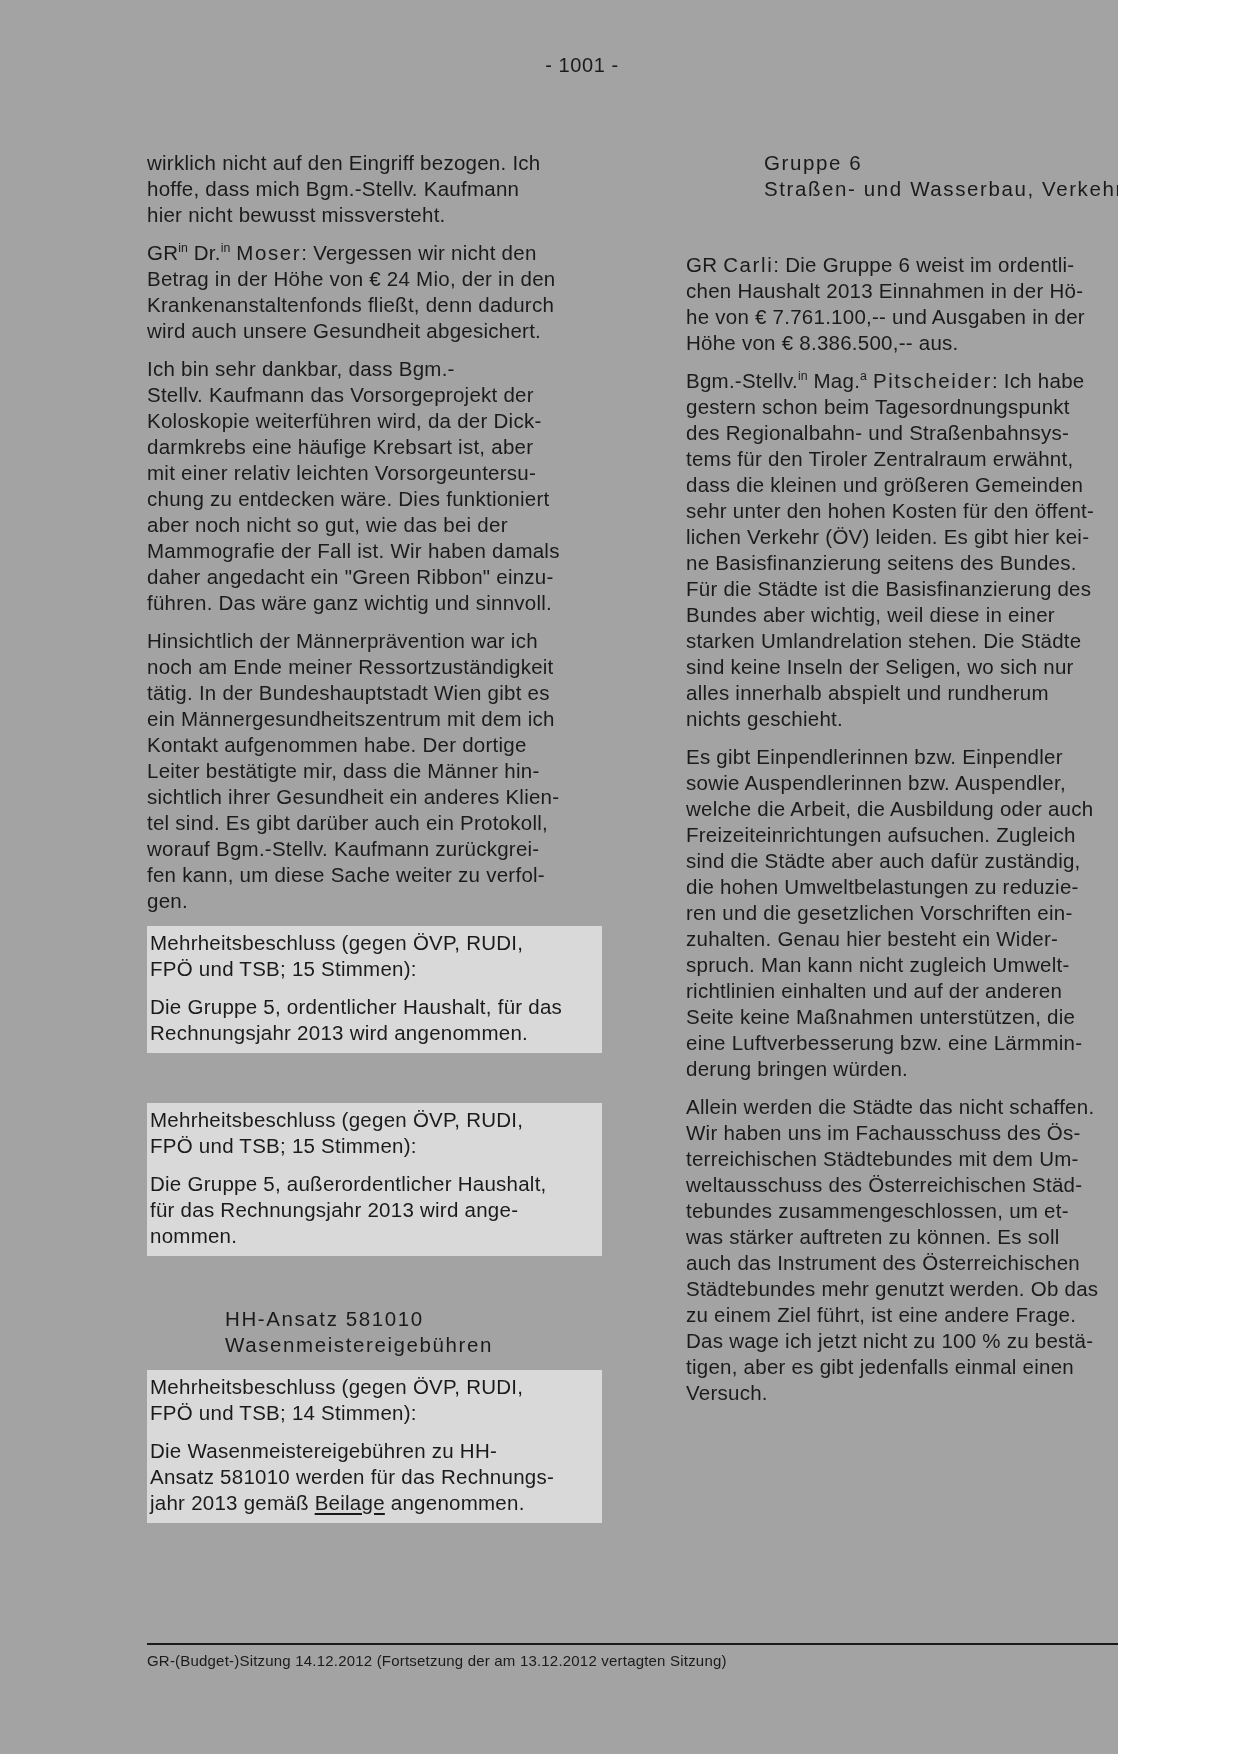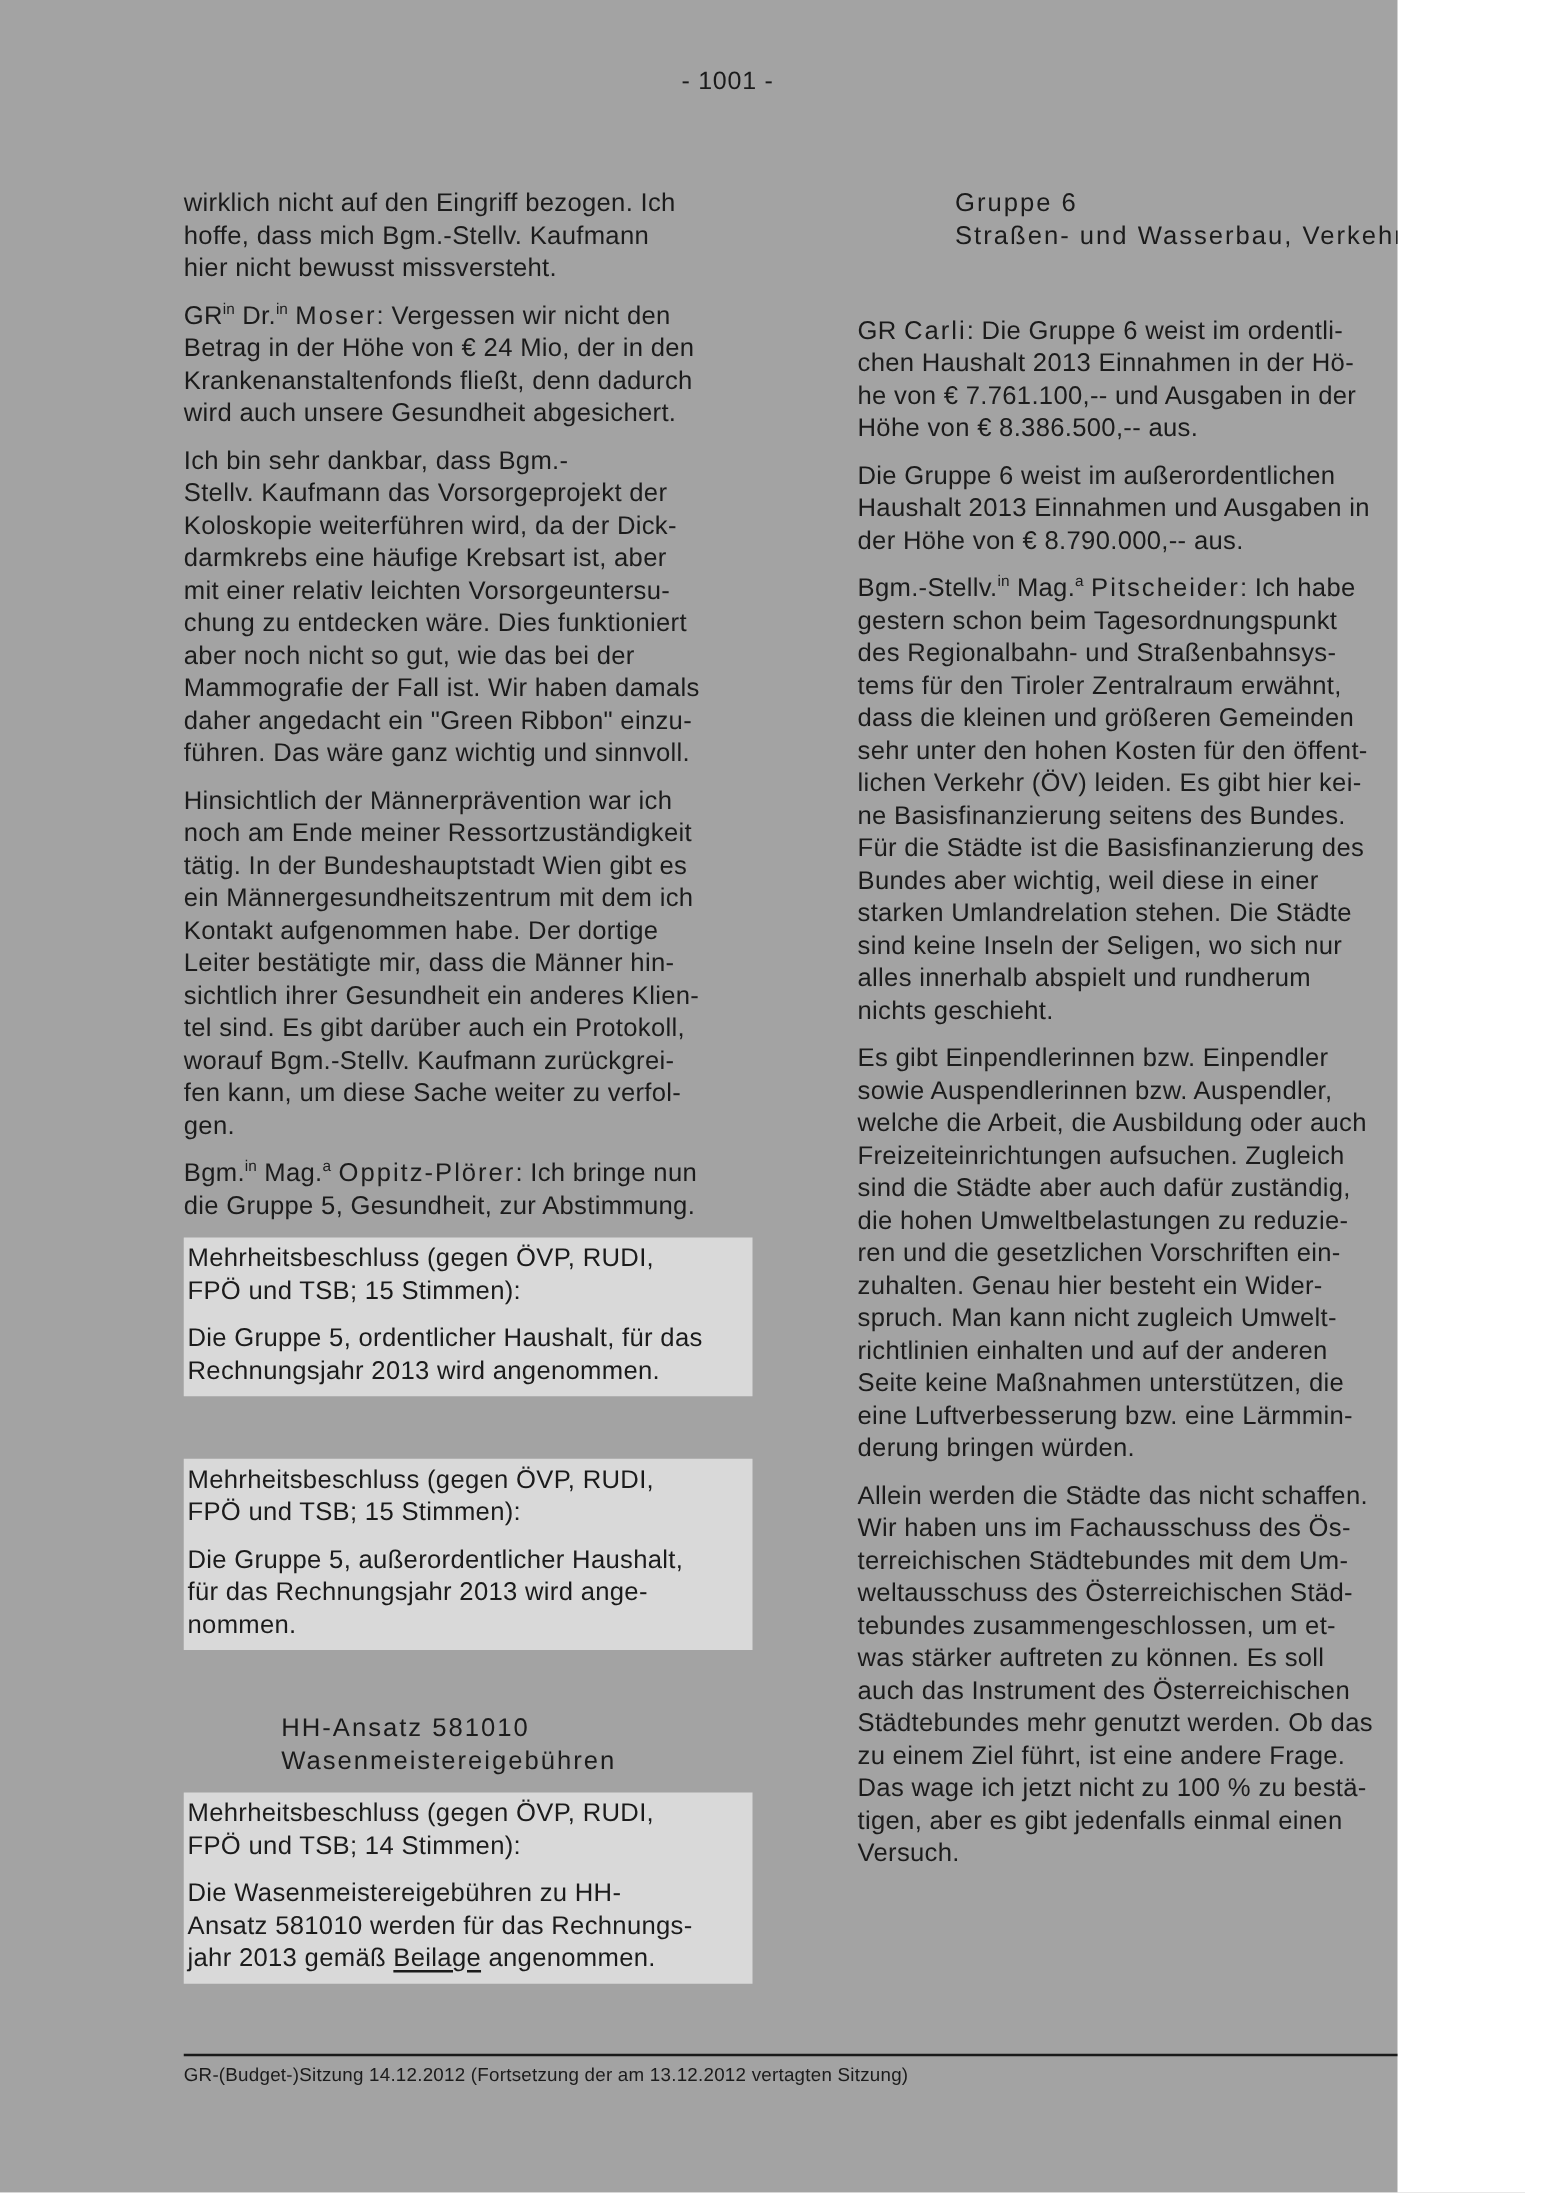--- a/index.html
+++ b/index.html
@@ -79,40 +79,38 @@
 <body>
 
 <div class="page">
   <div class="page-number">- 1001 -</div>
 
   <div class="col col-left">
       <div class="block para"><span>wirklich nicht auf den Eingriff bezogen. Ich<br>hoffe, dass mich Bgm.-Stellv. Kaufmann<br>hier nicht bewusst missversteht.</span></div>
       <div class="block para"><span>GR</span><sup>in</sup><span> Dr.</span><sup>in</sup><span> </span><span class="name">Moser</span><span>: Vergessen wir nicht den<br>Betrag in der Höhe von € 24 Mio, der in den<br>Krankenanstaltenfonds fließt, denn dadurch<br>wird auch unsere Gesundheit abgesichert.</span></div>
       <div class="block para"><span>Ich bin sehr dankbar, dass Bgm.-<br>Stellv. Kaufmann das Vorsorgeprojekt der<br>Koloskopie weiterführen wird, da der Dick-<br>darmkrebs eine häufige Krebsart ist, aber<br>mit einer relativ leichten Vorsorgeuntersu-<br>chung zu entdecken wäre. Dies funktioniert<br>aber noch nicht so gut, wie das bei der<br>Mammografie der Fall ist. Wir haben damals<br>daher angedacht ein "Green Ribbon" einzu-<br>führen. Das wäre ganz wichtig und sinnvoll.</span></div>
       <div class="block para"><span>Hinsichtlich der Männerprävention war ich<br>noch am Ende meiner Ressortzuständigkeit<br>tätig. In der Bundeshauptstadt Wien gibt es<br>ein Männergesundheitszentrum mit dem ich<br>Kontakt aufgenommen habe. Der dortige<br>Leiter bestätigte mir, dass die Männer hin-<br>sichtlich ihrer Gesundheit ein anderes Klien-<br>tel sind. Es gibt darüber auch ein Protokoll,<br>worauf Bgm.-Stellv. Kaufmann zurückgrei-<br>fen kann, um diese Sache weiter zu verfol-<br>gen.</span></div>
-      <div class="block para"><span>Bgm.</span><sup>in</sup><span> Mag.</span><sup>a</sup><span> </span><span class="name">Oppitz-Plörer</span><span>: Ich bringe nun<br>die Gruppe 5, Gesundheit, zur Abstimmung.</span></div>
       <div class="block decision" style="background: rgb(217, 217, 217);">
         <div class="box-para"><span>Mehrheitsbeschluss (gegen ÖVP, RUDI,<br>FPÖ und TSB; 15 Stimmen):</span></div>
         <div class="box-para"><span>Die Gruppe 5, ordentlicher Haushalt, für das<br>Rechnungsjahr 2013 wird angenommen.</span></div>
       </div>
       <div class="block decision gap" style="background: rgb(217, 217, 217);">
         <div class="box-para"><span>Mehrheitsbeschluss (gegen ÖVP, RUDI,<br>FPÖ und TSB; 15 Stimmen):</span></div>
         <div class="box-para"><span>Die Gruppe 5, außerordentlicher Haushalt,<br>für das Rechnungsjahr 2013 wird ange-<br>nommen.</span></div>
       </div>
       <div class="block heading gap"><span>HH-Ansatz 581010<br>Wasenmeistereigebühren</span></div>
       <div class="block decision" style="background: rgb(217, 217, 217);">
         <div class="box-para"><span>Mehrheitsbeschluss (gegen ÖVP, RUDI,<br>FPÖ und TSB; 14 Stimmen):</span></div>
         <div class="box-para"><span>Die Wasenmeistereigebühren zu HH-<br>Ansatz 581010 werden für das Rechnungs-<br>jahr 2013 gemäß </span><span class="u">Beilage</span><span> angenommen.</span></div>
       </div>
     </div>
 
   <div class="col col-right">
       <div class="block heading"><span>Gruppe 6<br>Straßen- und Wasserbau, Verkehr</span></div>
       <div class="block para gap"><span>GR </span><span class="name">Carli</span><span>: Die Gruppe 6 weist im ordentli-<br>chen Haushalt 2013 Einnahmen in der Hö-<br>he von € 7.761.100,-- und Ausgaben in der<br>Höhe von € 8.386.500,-- aus.</span></div>
-      <div class="block para"><span>Die Gruppe 6 weist im außerordentlichen<br>Haushalt 2013 Einnahmen und Ausgaben in<br>der Höhe von € 8.790.000,-- aus.</span></div>
       <div class="block para"><span>Bgm.-Stellv.</span><sup>in</sup><span> Mag.</span><sup>a</sup><span> </span><span class="name">Pitscheider</span><span>: Ich habe<br>gestern schon beim Tagesordnungspunkt<br>des Regionalbahn- und Straßenbahnsys-<br>tems für den Tiroler Zentralraum erwähnt,<br>dass die kleinen und größeren Gemeinden<br>sehr unter den hohen Kosten für den öffent-<br>lichen Verkehr (ÖV) leiden. Es gibt hier kei-<br>ne Basisfinanzierung seitens des Bundes.<br>Für die Städte ist die Basisfinanzierung des<br>Bundes aber wichtig, weil diese in einer<br>starken Umlandrelation stehen. Die Städte<br>sind keine Inseln der Seligen, wo sich nur<br>alles innerhalb abspielt und rundherum<br>nichts geschieht.</span></div>
       <div class="block para"><span>Es gibt Einpendlerinnen bzw. Einpendler<br>sowie Auspendlerinnen bzw. Auspendler,<br>welche die Arbeit, die Ausbildung oder auch<br>Freizeiteinrichtungen aufsuchen. Zugleich<br>sind die Städte aber auch dafür zuständig,<br>die hohen Umweltbelastungen zu reduzie-<br>ren und die gesetzlichen Vorschriften ein-<br>zuhalten. Genau hier besteht ein Wider-<br>spruch. Man kann nicht zugleich Umwelt-<br>richtlinien einhalten und auf der anderen<br>Seite keine Maßnahmen unterstützen, die<br>eine Luftverbesserung bzw. eine Lärmmin-<br>derung bringen würden.</span></div>
       <div class="block para"><span>Allein werden die Städte das nicht schaffen.<br>Wir haben uns im Fachausschuss des Ös-<br>terreichischen Städtebundes mit dem Um-<br>weltausschuss des Österreichischen Städ-<br>tebundes zusammengeschlossen, um et-<br>was stärker auftreten zu können. Es soll<br>auch das Instrument des Österreichischen<br>Städtebundes mehr genutzt werden. Ob das<br>zu einem Ziel führt, ist eine andere Frage.<br>Das wage ich jetzt nicht zu 100 % zu bestä-<br>tigen, aber es gibt jedenfalls einmal einen<br>Versuch.</span></div>
     </div>
 
   <div class="footer">
     <span>GR-(Budget-)Sitzung 14.12.2012 (Fortsetzung der am 13.12.2012 vertagten Sitzung)</span>
   </div>
 </div>
 

